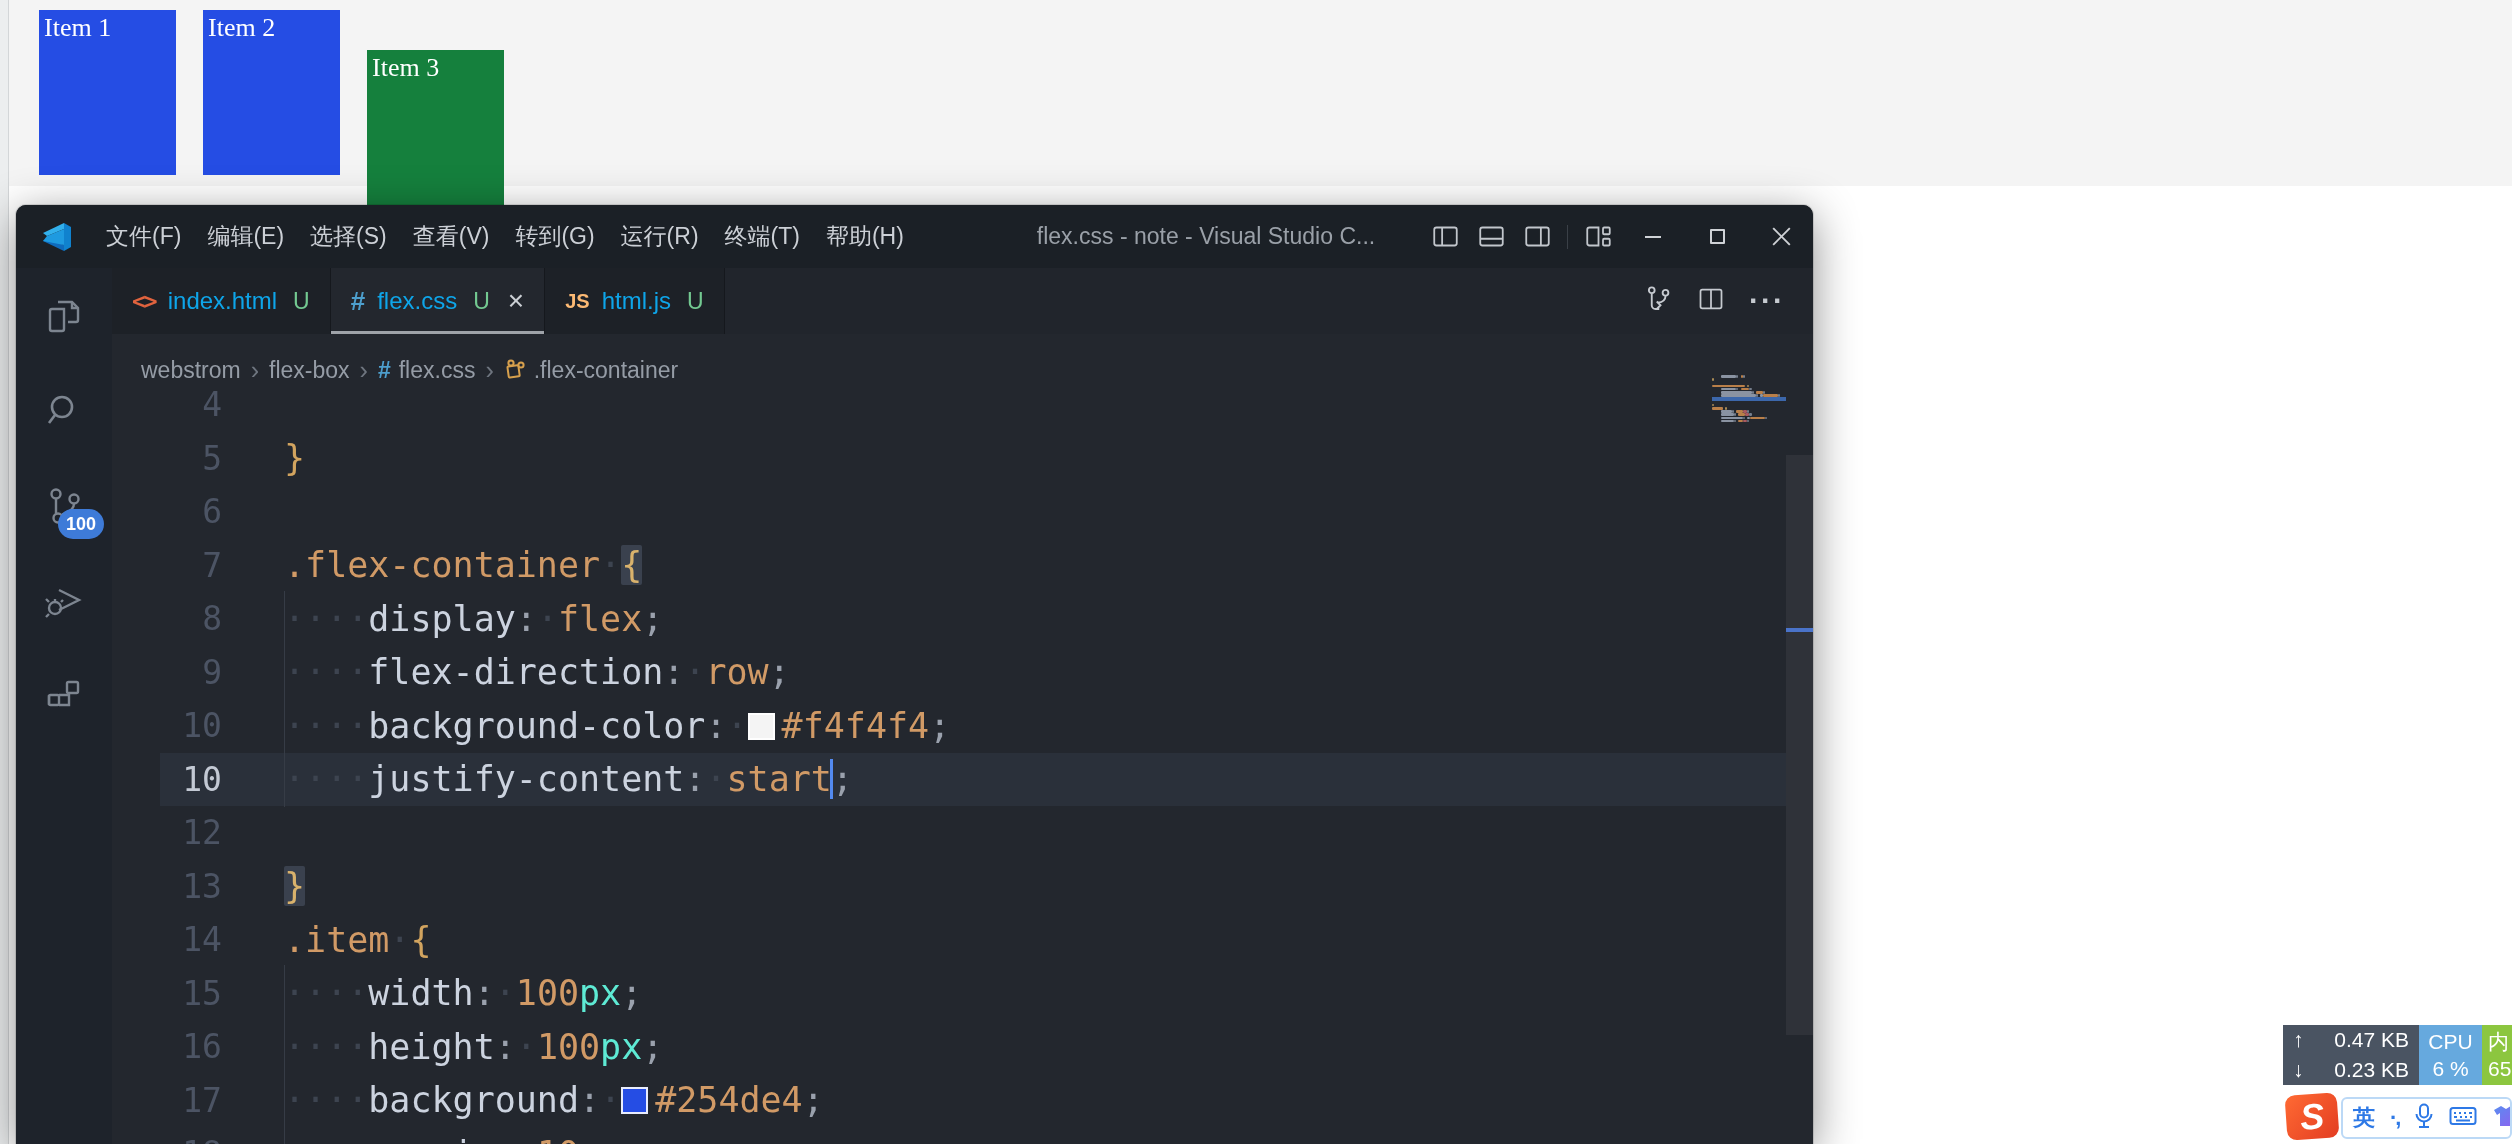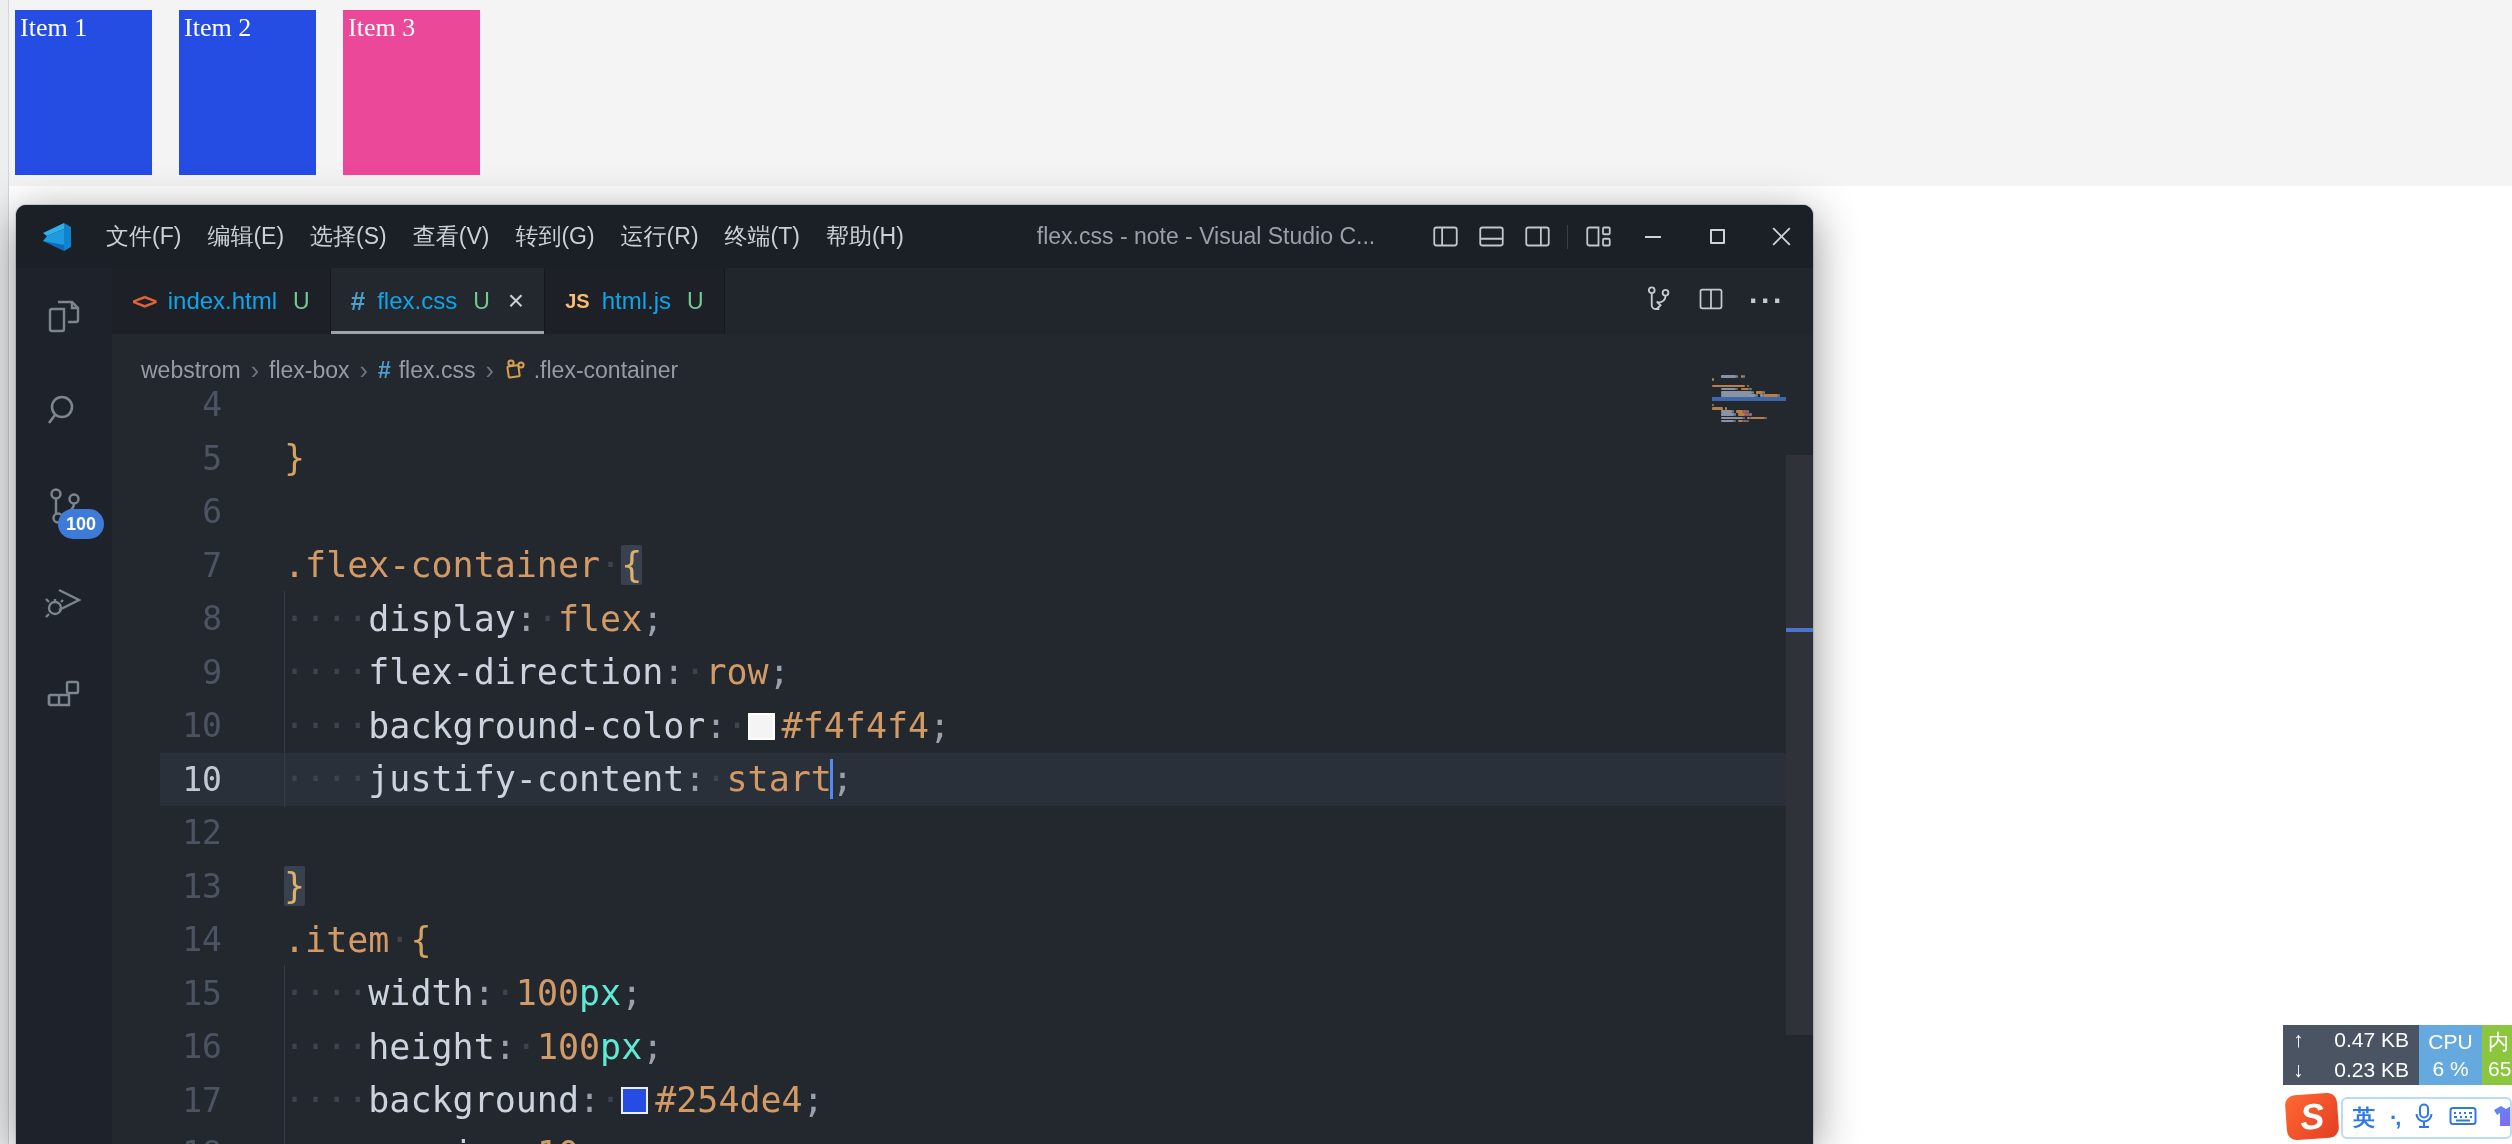--- a/index.html
+++ b/index.html
@@ -113,23 +113,23 @@
      padding:0 10px; color:#2e79e6; overflow:hidden; }
   .ime-mode { font-size:22px; font-weight:bold; }
   .ime-punct { font-size:22px; font-weight:bold; letter-spacing:-2px; }
 </style>
 </head>
 <body>
 
 <div id="page-backdrop">
   <div id="flex-strip"></div>
   <div id="page-items">
-    <div class="pitem" style="background: rgb(37, 77, 228);">Item 1</div>
+    <div class="pitem" style="background: rgb(37, 77, 228); margin-left: 24px;">Item 1</div>
     <div class="pitem" style="background: rgb(37, 77, 228);">Item 2</div>
-    <div class="pitem" style="background: #ec4899;">Item 3</div>
+    <div class="pitem" style="background: #15803d; margin-top: 40px;">Item 3</div>
   </div>
   <div id="browser-left-strip"></div>
 </div>
 
 <div id="vscode">
 
   <div id="titlebar">
     <svg id="vscode-logo" viewBox="0 0 32 32">
       <polygon points="23,2 23,30 30,26 30,6" fill="#1082ce"></polygon>
       <polygon points="23,2 2,12 6,15 23,8" fill="#32b0ec"></polygon>

